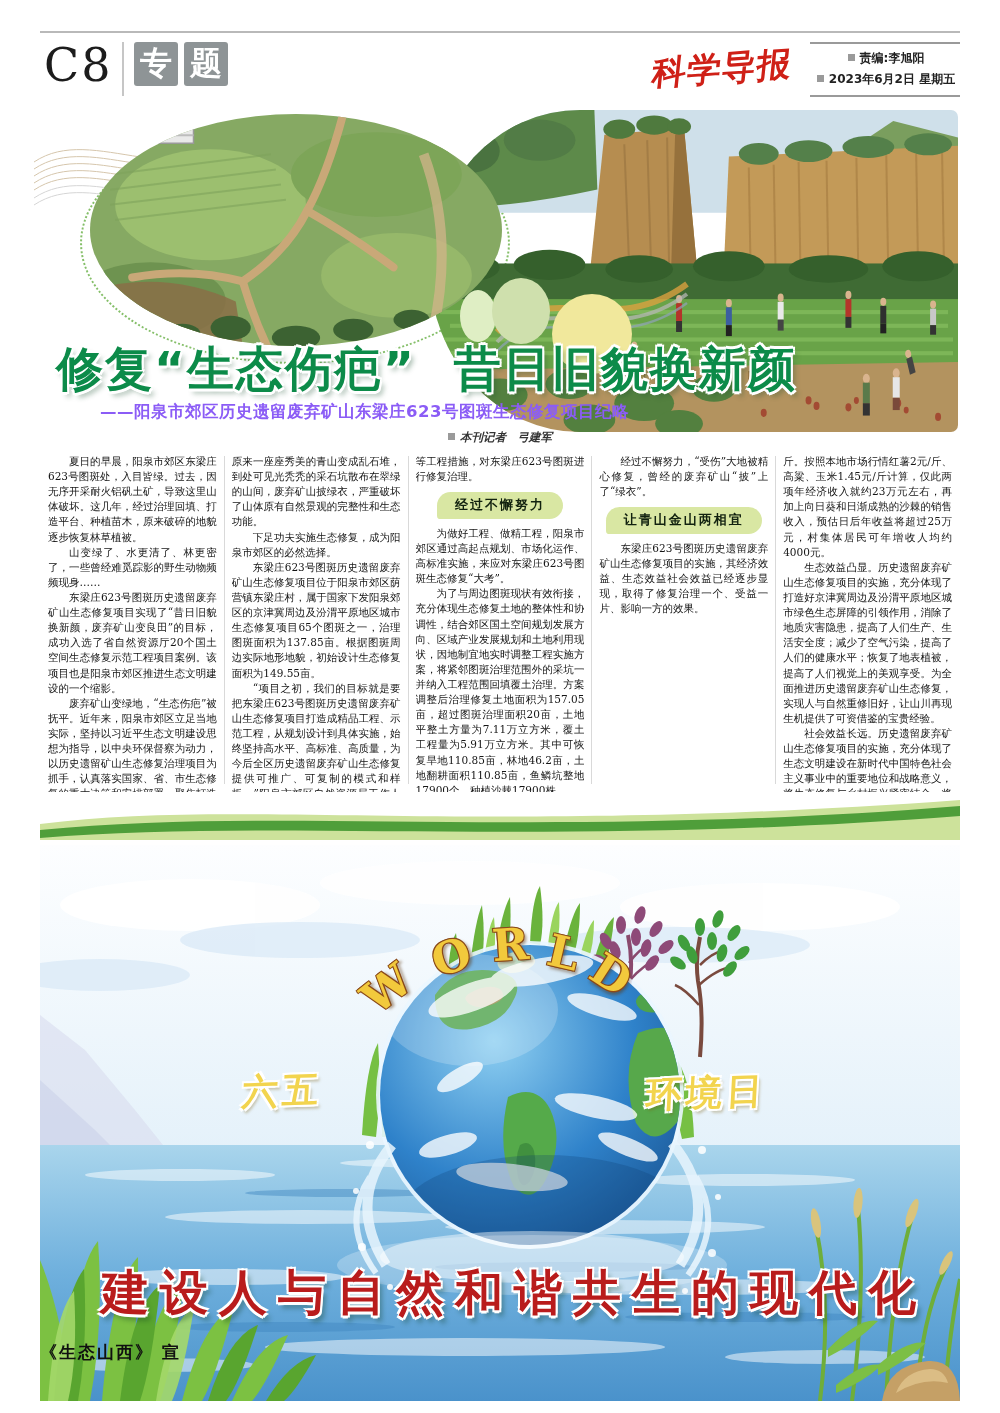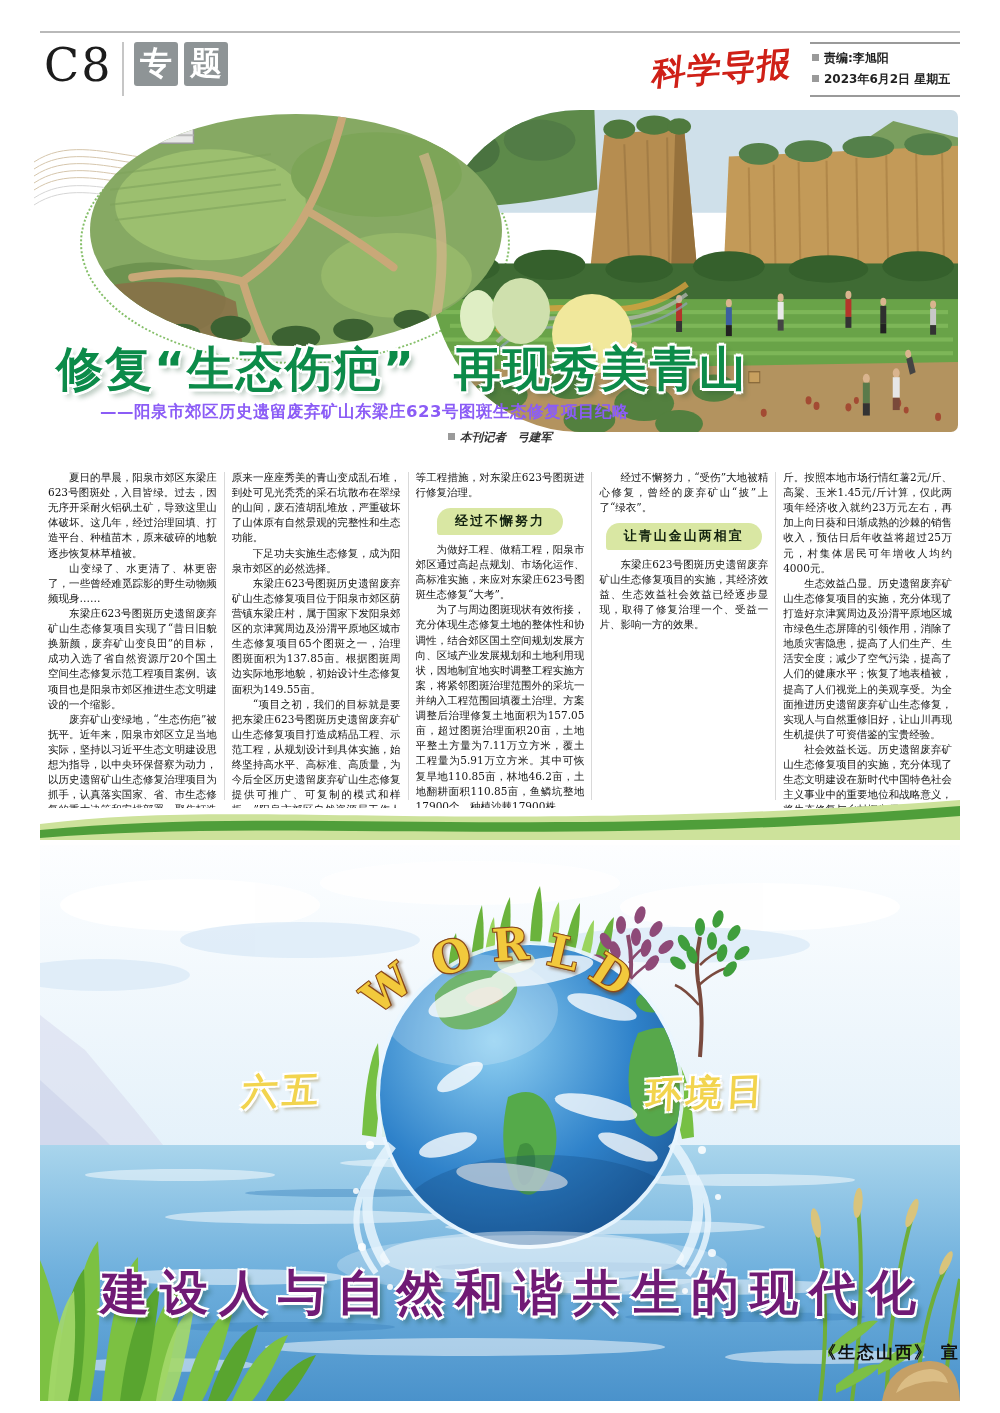--- a/index.html
+++ b/index.html
@@ -7,21 +7,21 @@
   .sheet{position:relative;width:1000px;height:1107px;background:#fff;}
 
   
   .top-rule{position:absolute;left:40px;right:40px;top:31px;height:2px;background:#b9b9b9;}
   .hdr{position:absolute;left:40px;right:40px;top:40px;height:64px;}
   .pageno{position:absolute;left:4px;top:0;font-family:"DejaVu Serif","Liberation Serif",serif;font-size:46px;line-height:1.1;color:#1c1c1c;letter-spacing:2px;}
   .hdr-div{position:absolute;left:82px;top:2px;width:2px;height:54px;background:#c6c6c6;}
   .sec-boxes{position:absolute;left:94px;top:2px;display:flex;gap:6px;}
   .sec-box{width:44px;height:44px;background:#8e9496;color:#fff;font-size:32px;font-weight:700;display:flex;align-items:center;justify-content:center;border-radius:3px;}
   .masthead{position:absolute;right:168px;top:6px;font-size:34px;font-weight:700;color:#cf2017;font-family:"DejaVu Serif","Liberation Serif",serif;transform:rotate(-4deg) skewX(-10deg);letter-spacing:1px;}
-  .issue-box{position:absolute;right:0;top:2px;width:148px;border-top:2px solid #9a9a9a;border-bottom:2px solid #9a9a9a;padding:4px 0 5px 2px;font-size:12px;font-weight:700;color:#222;line-height:1.75;white-space:nowrap;}
+  .issue-box{position:absolute;right:0;top:2px;width:148px;border-top:2px solid #9a9a9a;border-bottom:2px solid #9a9a9a;padding:4px 0 5px 2px;font-size:12px;font-weight:700;color:#222;line-height:1.75;white-space:nowrap;text-align:center;}
   .sq{display:inline-block;width:7px;height:7px;background:#9a9a9a;margin-right:5px;vertical-align:1px;}
 
   
   .feature{position:absolute;left:40px;top:108px;width:920px;height:732px;}
   .collage{position:absolute;left:0;top:0;right:0;height:336px;}
   .guilloche{position:absolute;left:-6px;top:6px;width:250px;height:110px;opacity:.85;}
   .circle-dotted{position:absolute;left:40px;top:14px;width:426px;height:238px;border-radius:50%;border:2px dotted #85bf69;}
   .circle-photo{position:absolute;left:50px;top:6px;width:412px;height:232px;border-radius:50%;overflow:hidden;z-index:3;}
   .circle-photo svg{display:block;width:100%;height:100%;}
   .right-photo{position:absolute;right:2px;top:2px;width:528px;height:322px;border-radius:300px 14px 14px 300px / 322px 14px 14px 322px;overflow:hidden;z-index:1;}
@@ -31,21 +31,21 @@
   .deco-e.green{left:452px;top:170px;width:58px;height:66px;background:#cfe0ad;}
   .deco-e.yellow{left:512px;top:186px;width:80px;height:80px;background:#f1e89c;}
   .deco-e.small{left:420px;top:182px;width:36px;height:52px;background:#dfeec4;}
 
   .headline{position:absolute;left:16px;top:230px;z-index:6;font-size:47px;font-weight:900;color:#0c8b49;letter-spacing:2px;white-space:nowrap;
     text-shadow:-2px -2px 0 #fff,2px -2px 0 #fff,-2px 2px 0 #fff,2px 2px 0 #fff,0 -3px 0 #fff,0 3px 0 #fff,4px 5px 5px rgba(30,80,50,.35);}
   .headline .gap{display:inline-block;width:38px;}
   .subtitle{position:absolute;left:60px;top:293px;z-index:6;font-size:16.5px;font-weight:600;color:#8b5cf6;letter-spacing:.5px;}
   .byline{position:absolute;left:0;right:0;top:322px;text-align:center;z-index:6;font-size:11.5px;font-weight:700;color:#333;font-style:italic;}
 
-  .columns{position:absolute;left:8px;right:8px;top:362px;height:338px;display:flex;justify-content:space-between;}
+  .columns{position:absolute;left:8px;right:8px;top:346px;height:338px;display:flex;justify-content:space-between;}
   .col{flex:1 1 0;overflow:hidden;font-size:10.5px;line-height:1.44;text-align:justify;color:#151515;font-family:"DejaVu Serif","Liberation Serif",serif;}
   .colrule{width:1px;background:#d9d9d9;margin:2px 7px 8px 7px;}
   .para{margin:0;text-indent:2em;}
   .para.cont{text-indent:0;}
   .subhead{display:flex;justify-content:center;margin:8px 0 7px;}
   .pill{background:#d9e7a3;border-radius:16px 16px 16px 4px;padding:4px 18px;font-weight:800;font-size:13px;color:#12220f;font-family:"DejaVu Sans","Liberation Sans",sans-serif;letter-spacing:2px;}
   .wave{position:absolute;left:0;right:0;bottom:0;height:48px;}
 
   
   .poster{position:absolute;left:40px;top:845px;width:920px;height:556px;overflow:hidden;background:#f2f8fd;}
@@ -55,23 +55,23 @@
     text-shadow:-1px -1px 0 #8a4a1a,1px -1px 0 #8a4a1a,-1px 1px 0 #8a4a1a,1px 1px 0 #8a4a1a,3px 3px 3px rgba(90,50,10,.45);}
   .w0{left:322px;top:118px;transform:rotate(-38deg);}
   .w1{left:392px;top:86px;transform:rotate(-18deg);}
   .w2{left:452px;top:74px;transform:rotate(-4deg);}
   .w3{left:508px;top:82px;transform:rotate(13deg);}
   .w4{left:552px;top:104px;transform:rotate(33deg);}
   .y-label{position:absolute;z-index:4;font-size:36px;font-weight:900;color:#f2d44e;letter-spacing:4px;transform:skewX(-5deg) rotate(-2deg);
     text-shadow:-2px -2px 0 #fff,2px -2px 0 #fff,-2px 2px 0 #fff,2px 2px 0 #fff,3px 4px 3px rgba(120,90,10,.35);}
   .y-left{left:202px;top:222px;}
   .y-right{left:606px;top:224px;}
-  .slogan{position:absolute;left:0;right:0;top:416px;z-index:5;text-align:center;font-size:48px;font-weight:900;color:#701a75;letter-spacing:11px;white-space:nowrap;
+  .slogan{position:absolute;left:0;right:0;top:416px;z-index:5;text-align:center;font-size:48px;font-weight:900;color:#b91c1c;letter-spacing:11px;white-space:nowrap;
     text-shadow:-2px -2px 0 #fff,2px -2px 0 #fff,-2px 2px 0 #fff,2px 2px 0 #fff,0 3px 0 #fff,4px 6px 5px rgba(15,60,30,.4);padding-left:28px;}
-  .credit{position:absolute;left:0;right:0;top:496px;z-index:5;text-align:right;font-size:17px;font-weight:700;color:#101010;letter-spacing:2px;padding-left:8px;}
+  .credit{position:absolute;left:0;right:0;top:496px;z-index:5;text-align:left;font-size:17px;font-weight:700;color:#101010;letter-spacing:2px;}
 </style>
 </head>
 <body>
 
 <div class="sheet">
 
   <div class="top-rule"></div>
 
   <div class="hdr">
     <div class="pageno">C8</div>
@@ -273,38 +273,38 @@
               <ellipse cx="262" cy="214" rx="20" ry="11"></ellipse>
             <ellipse cx="92" cy="218" rx="18" ry="10"></ellipse>
               <ellipse cx="320" cy="204" rx="18" ry="10"></ellipse>
           </g>
           <rect x="55" y="14" width="48" height="15" fill="#e9e9e9" stroke="#9a9a9a" stroke-width="1.5"></rect>
           <line x1="55" y1="21" x2="103" y2="21" stroke="#bdbdbd" stroke-width="2"></line>
         </svg>
       </div>
 
       <div class="headline">
-        <span>修复“生态伤疤”</span><span class="gap"></span><span>再现秀美青山</span>
+        <span>修复“生态伤疤”</span><span class="gap"></span><span>昔日旧貌换新颜</span>
       </div>
       <div class="subtitle">——阳泉市郊区历史遗留废弃矿山东梁庄623号图斑生态修复项目纪略</div>
       <div class="byline">
         <span class="sq"></span><span>本刊记者　弓建军</span>
       </div>
     </div>
 
     <div class="columns" id="columns">
         <div class="col">
           <p class="para">夏日的早晨，阳泉市郊区东梁庄623号图斑处，入目皆绿。过去，因无序开采耐火铝矾土矿，导致这里山体破坏。这几年，经过治理回填、打造平台、种植苗木，原来破碎的地貌逐步恢复林草植被。</p>
           <p class="para">山变绿了、水更清了、林更密了，一些曾经难觅踪影的野生动物频频现身……</p>
           <p class="para">东梁庄623号图斑历史遗留废弃矿山生态修复项目实现了“昔日旧貌换新颜，废弃矿山变良田”的目标，成功入选了省自然资源厅20个国土空间生态修复示范工程项目案例。该项目也是阳泉市郊区推进生态文明建设的一个缩影。</p>
           <p class="para">废弃矿山变绿地，“生态伤疤”被抚平。近年来，阳泉市郊区立足当地实际，坚持以习近平生态文明建设思想为指导，以中央环保督察为动力，以历史遗留矿山生态修复治理项目为抓手，认真落实国家、省、市生态修复的重大决策和安排部署，聚焦打造牢固的京津冀周边及汾渭平原地区城市生态保护带，对本辖区内历史遗留废弃露天矿山开始实施生态修复工程，逐步消除区内废弃露天矿山地质灾害隐患、减少和抑制扬尘污染、促进废弃矿山生态及时复绿，提升全区生态环境质量。</p>
         </div>
         <div class="colrule"></div>
         <div class="col">
-          <p class="para cont">原来一座座秀美的青山变成乱石堆，到处可见光秃秃的采石坑散布在翠绿的山间，废石渣胡乱堆放，严重破坏了山体原有自然景观的完整性和生态功能。</p>
+          <p class="para cont">原来一座座秀美的青山变成乱石堆，到处可见光秃秃的采石坑散布在翠绿的山间，废弃矿山披绿衣，严重破坏了山体原有自然景观的完整性和生态功能。</p>
           <p class="para">下足功夫实施生态修复，成为阳泉市郊区的必然选择。</p>
           <p class="para">东梁庄623号图斑历史遗留废弃矿山生态修复项目位于阳泉市郊区荫营镇东梁庄村，属于国家下发阳泉郊区的京津冀周边及汾渭平原地区城市生态修复项目65个图斑之一，治理图斑面积为137.85亩。根据图斑周边实际地形地貌，初始设计生态修复面积为149.55亩。</p>
           <p class="para">“项目之初，我们的目标就是要把东梁庄623号图斑历史遗留废弃矿山生态修复项目打造成精品工程、示范工程，从规划设计到具体实施，始终坚持高水平、高标准、高质量，为今后全区历史遗留废弃矿山生态修复提供可推广、可复制的模式和样板。”阳泉市郊区自然资源局工作人员介绍道。</p>
         </div>
         <div class="colrule"></div>
         <div class="col">
           <p class="para cont">等工程措施，对东梁庄623号图斑进行修复治理。</p>
           <div class="subhead">
             <span class="pill">经过不懈努力</span>
           </div>

